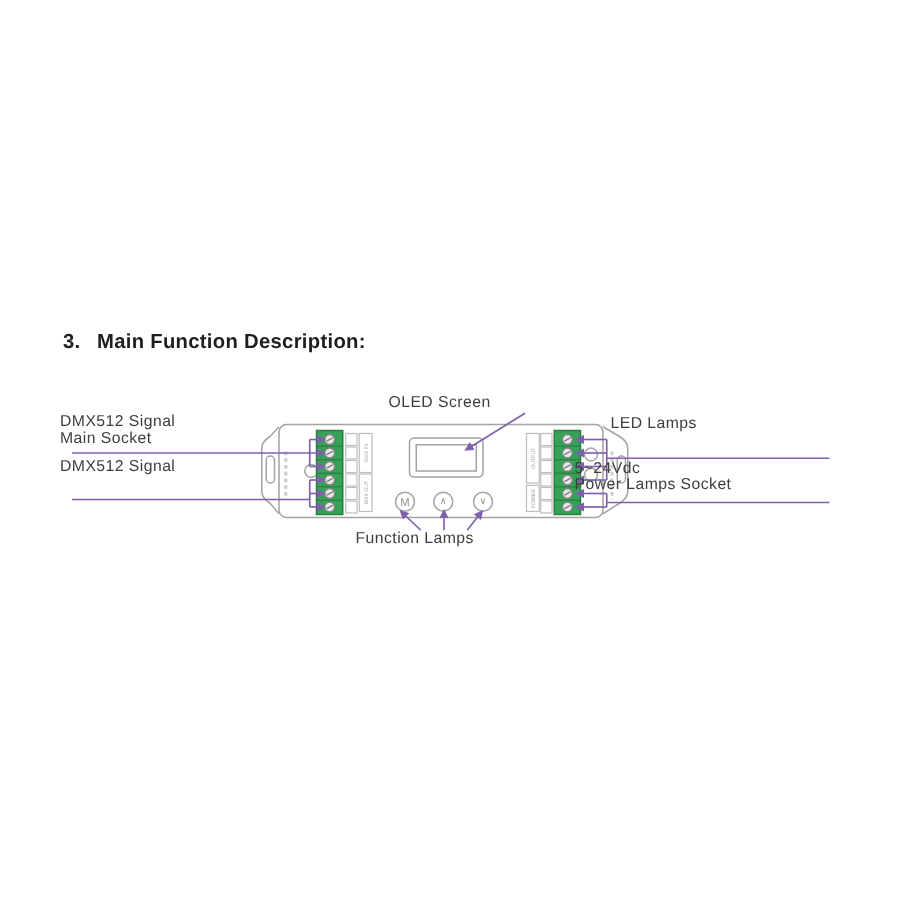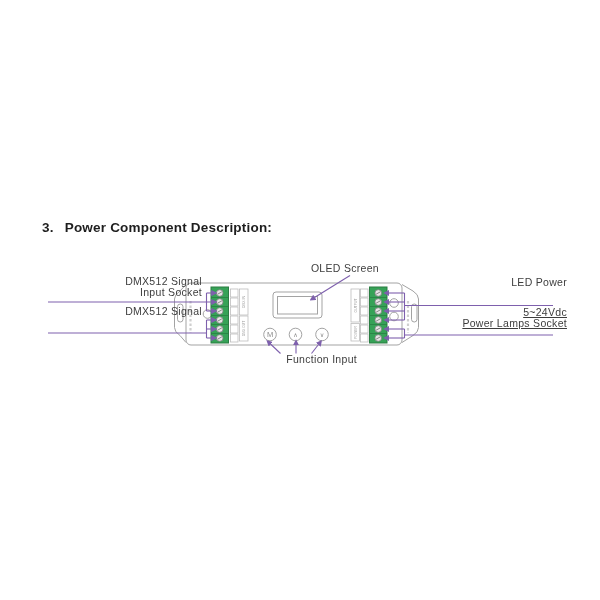--- a/index.html
+++ b/index.html
@@ -12,39 +12,39 @@
   }
   .heading{
     position:absolute;left:42px;top:220px;
     display:flex;gap:11px;
     font-size:13.5px;font-weight:bold;color:#1e1e1e;
     letter-spacing:0.2px;
   }
   .callout{
     position:absolute;
     font-size:10.5px;color:#3d3d3d;line-height:11px;
-    text-align:right;letter-spacing:0.3px;
+    text-align:left;letter-spacing:0.3px;
   }
   .callout span{display:block;}
   #lbl-dmx-input {left:40px;top:276px;width:162px;}
   #lbl-dmx-output{left:40px;top:306px;width:162px;}
   #lbl-oled      {left:259px;top:263px;width:120px;}
   #lbl-led       {left:407px;top:277px;width:160px;}
-  #lbl-power     {left:407px;top:307px;width:160px;text-decoration:underline;}
+  #lbl-power     {left:383px;top:307px;width:160px;}
   #lbl-fnkeys    {left:237px;top:354px;width:120px;}
   svg.diagram{position:absolute;left:0;top:0;}
 </style>
 </head>
 <body>
 
 <div class="page">
 
   <div class="heading">
     <span>3.</span>
-    <span>Power Component Description:</span>
+    <span>Main Function Description:</span>
   </div>
 
   <svg class="diagram" width="600" height="600" viewBox="0 0 600 600">
     <defs>
       <marker id="arr" viewBox="0 0 8 8" refX="0.5" refY="4" markerWidth="5.6" markerHeight="5.6" orient="auto">
         <path d="M0,0 L8,4 L0,8 Z" fill="#7e60ad"></path>
       </marker>
     </defs>
 
     <g stroke="#a3a3a3" stroke-width="1" fill="#ffffff">
@@ -188,37 +188,37 @@
       <path d="M350,275.5 L314.5,297.5" marker-end="url(#arr)"></path>
 
       <path d="M280.5,353.5 L270.5,344" marker-end="url(#arr)"></path>
       <path d="M296,353.5 L296,345" marker-end="url(#arr)"></path>
       <path d="M311.5,353.5 L318.5,344.5" marker-end="url(#arr)"></path>
     </g>
   </svg>
 
   <div class="callout" id="lbl-dmx-input">
     <span>DMX512 Signal</span>
-    <span>Input Socket</span>
+    <span>Main Socket</span>
   </div>
 
   <div class="callout" id="lbl-dmx-output">
     <span>DMX512 Signal</span>
   </div>
 
   <div class="callout" id="lbl-oled">
     <span>OLED Screen</span>
   </div>
 
   <div class="callout" id="lbl-led">
-    <span>LED Power</span>
+    <span>LED Lamps</span>
   </div>
 
   <div class="callout" id="lbl-power">
     <span>5~24Vdc</span>
     <span>Power Lamps Socket</span>
   </div>
 
   <div class="callout" id="lbl-fnkeys">
-    <span>Function Input</span>
+    <span>Function Lamps</span>
   </div>
 
 </div>
 
 </body></html>

